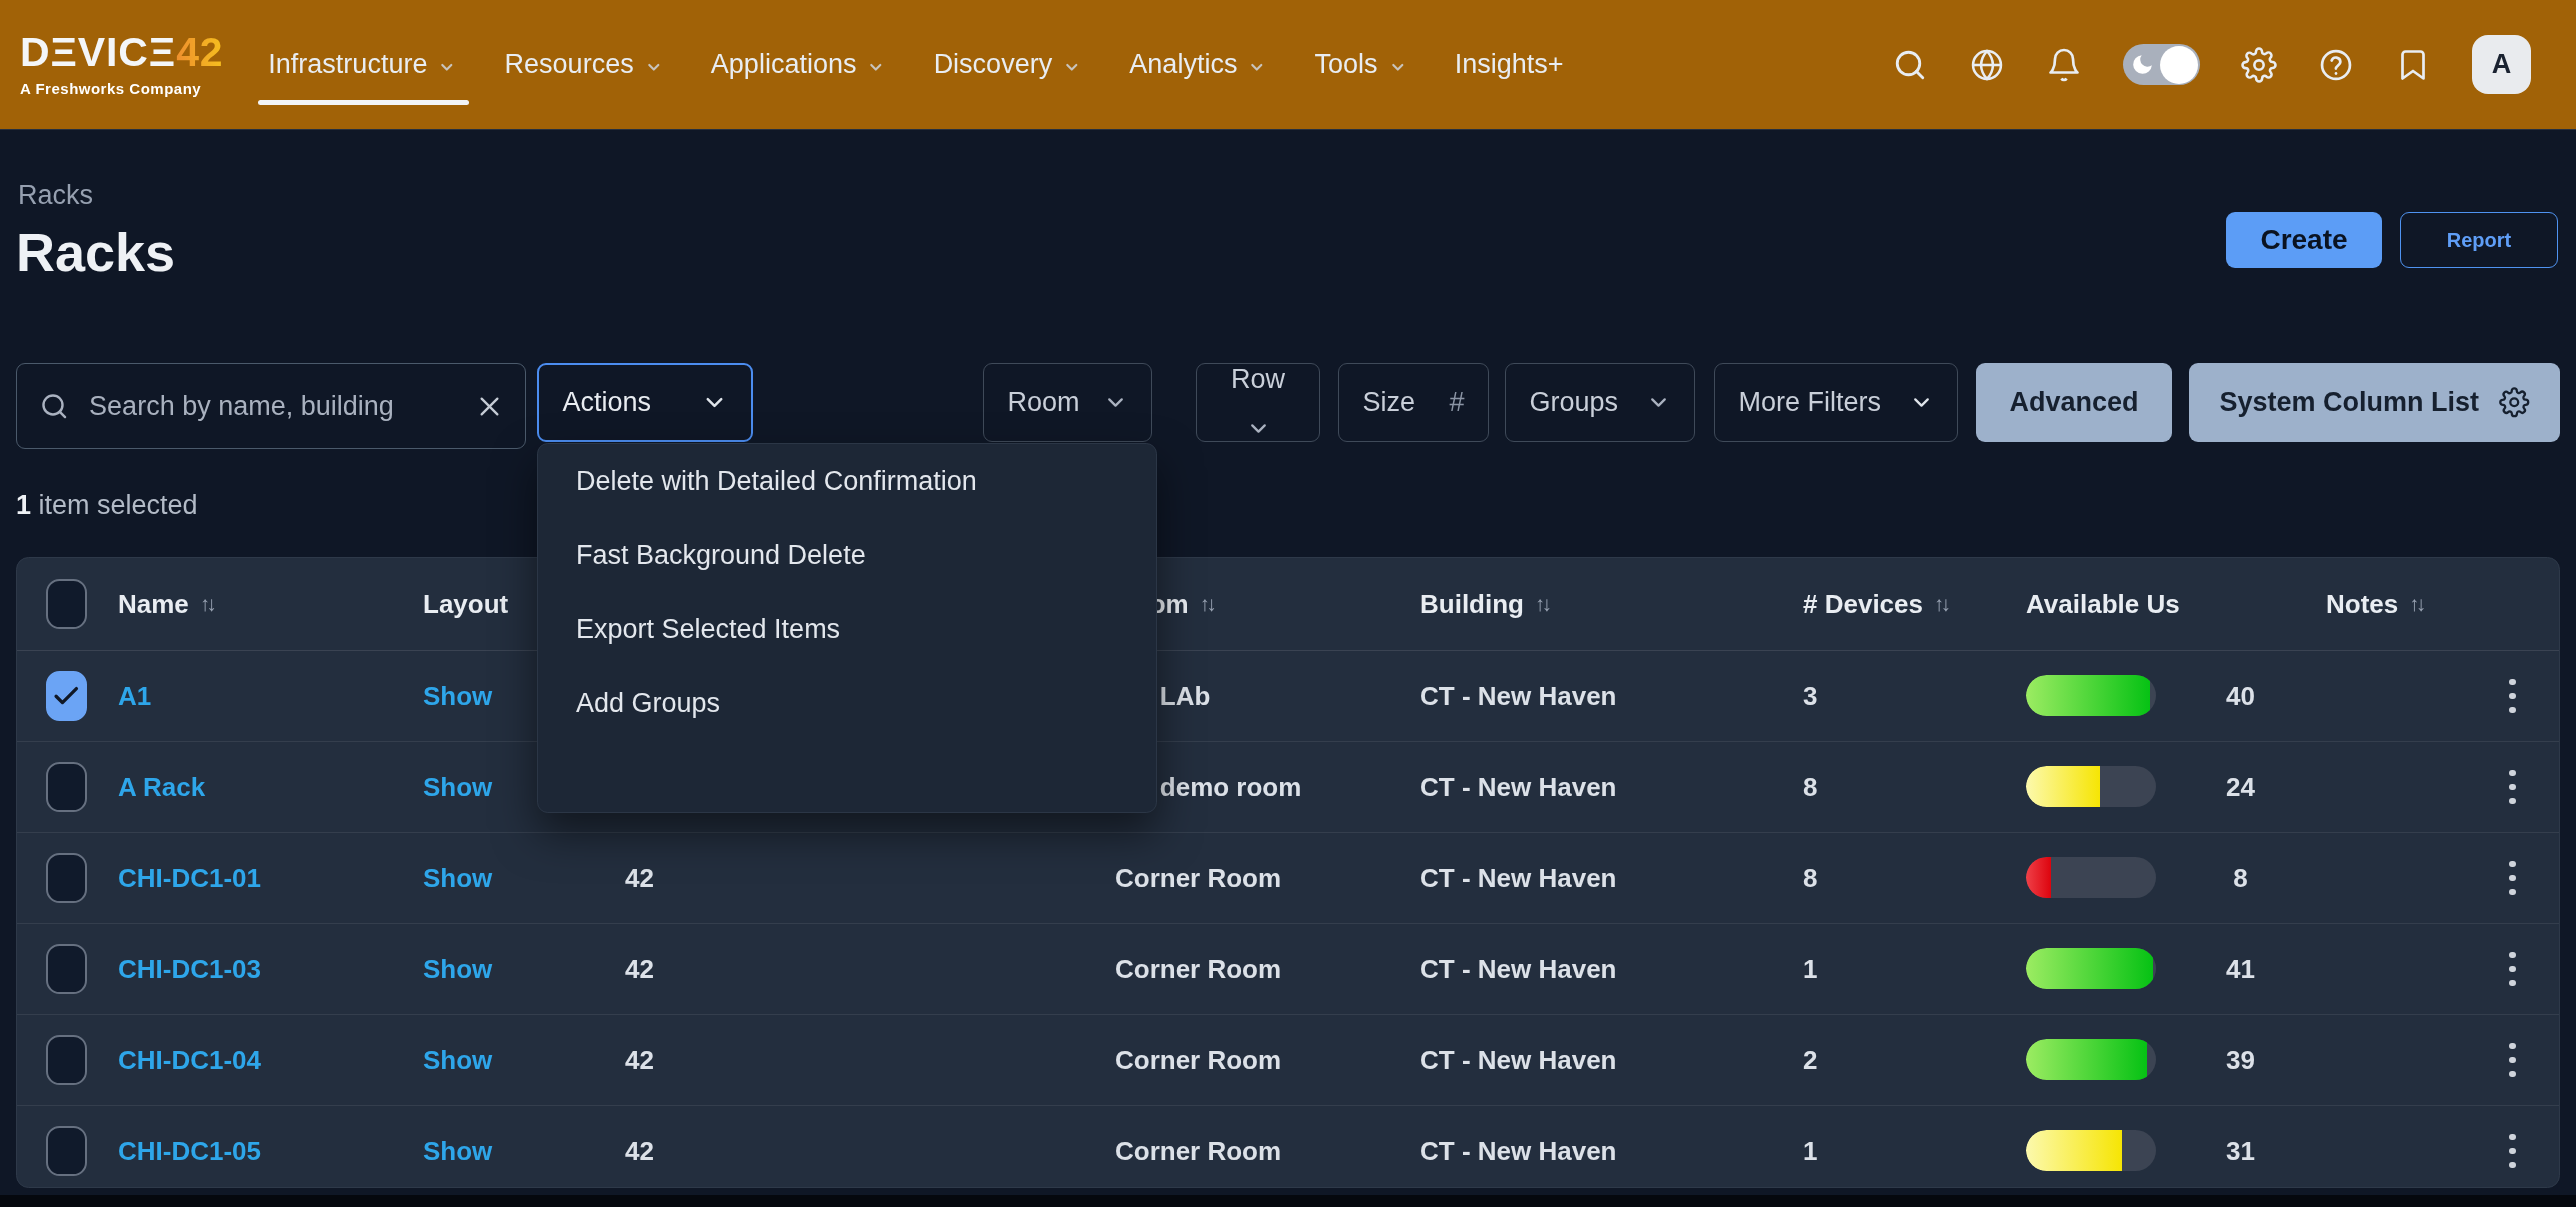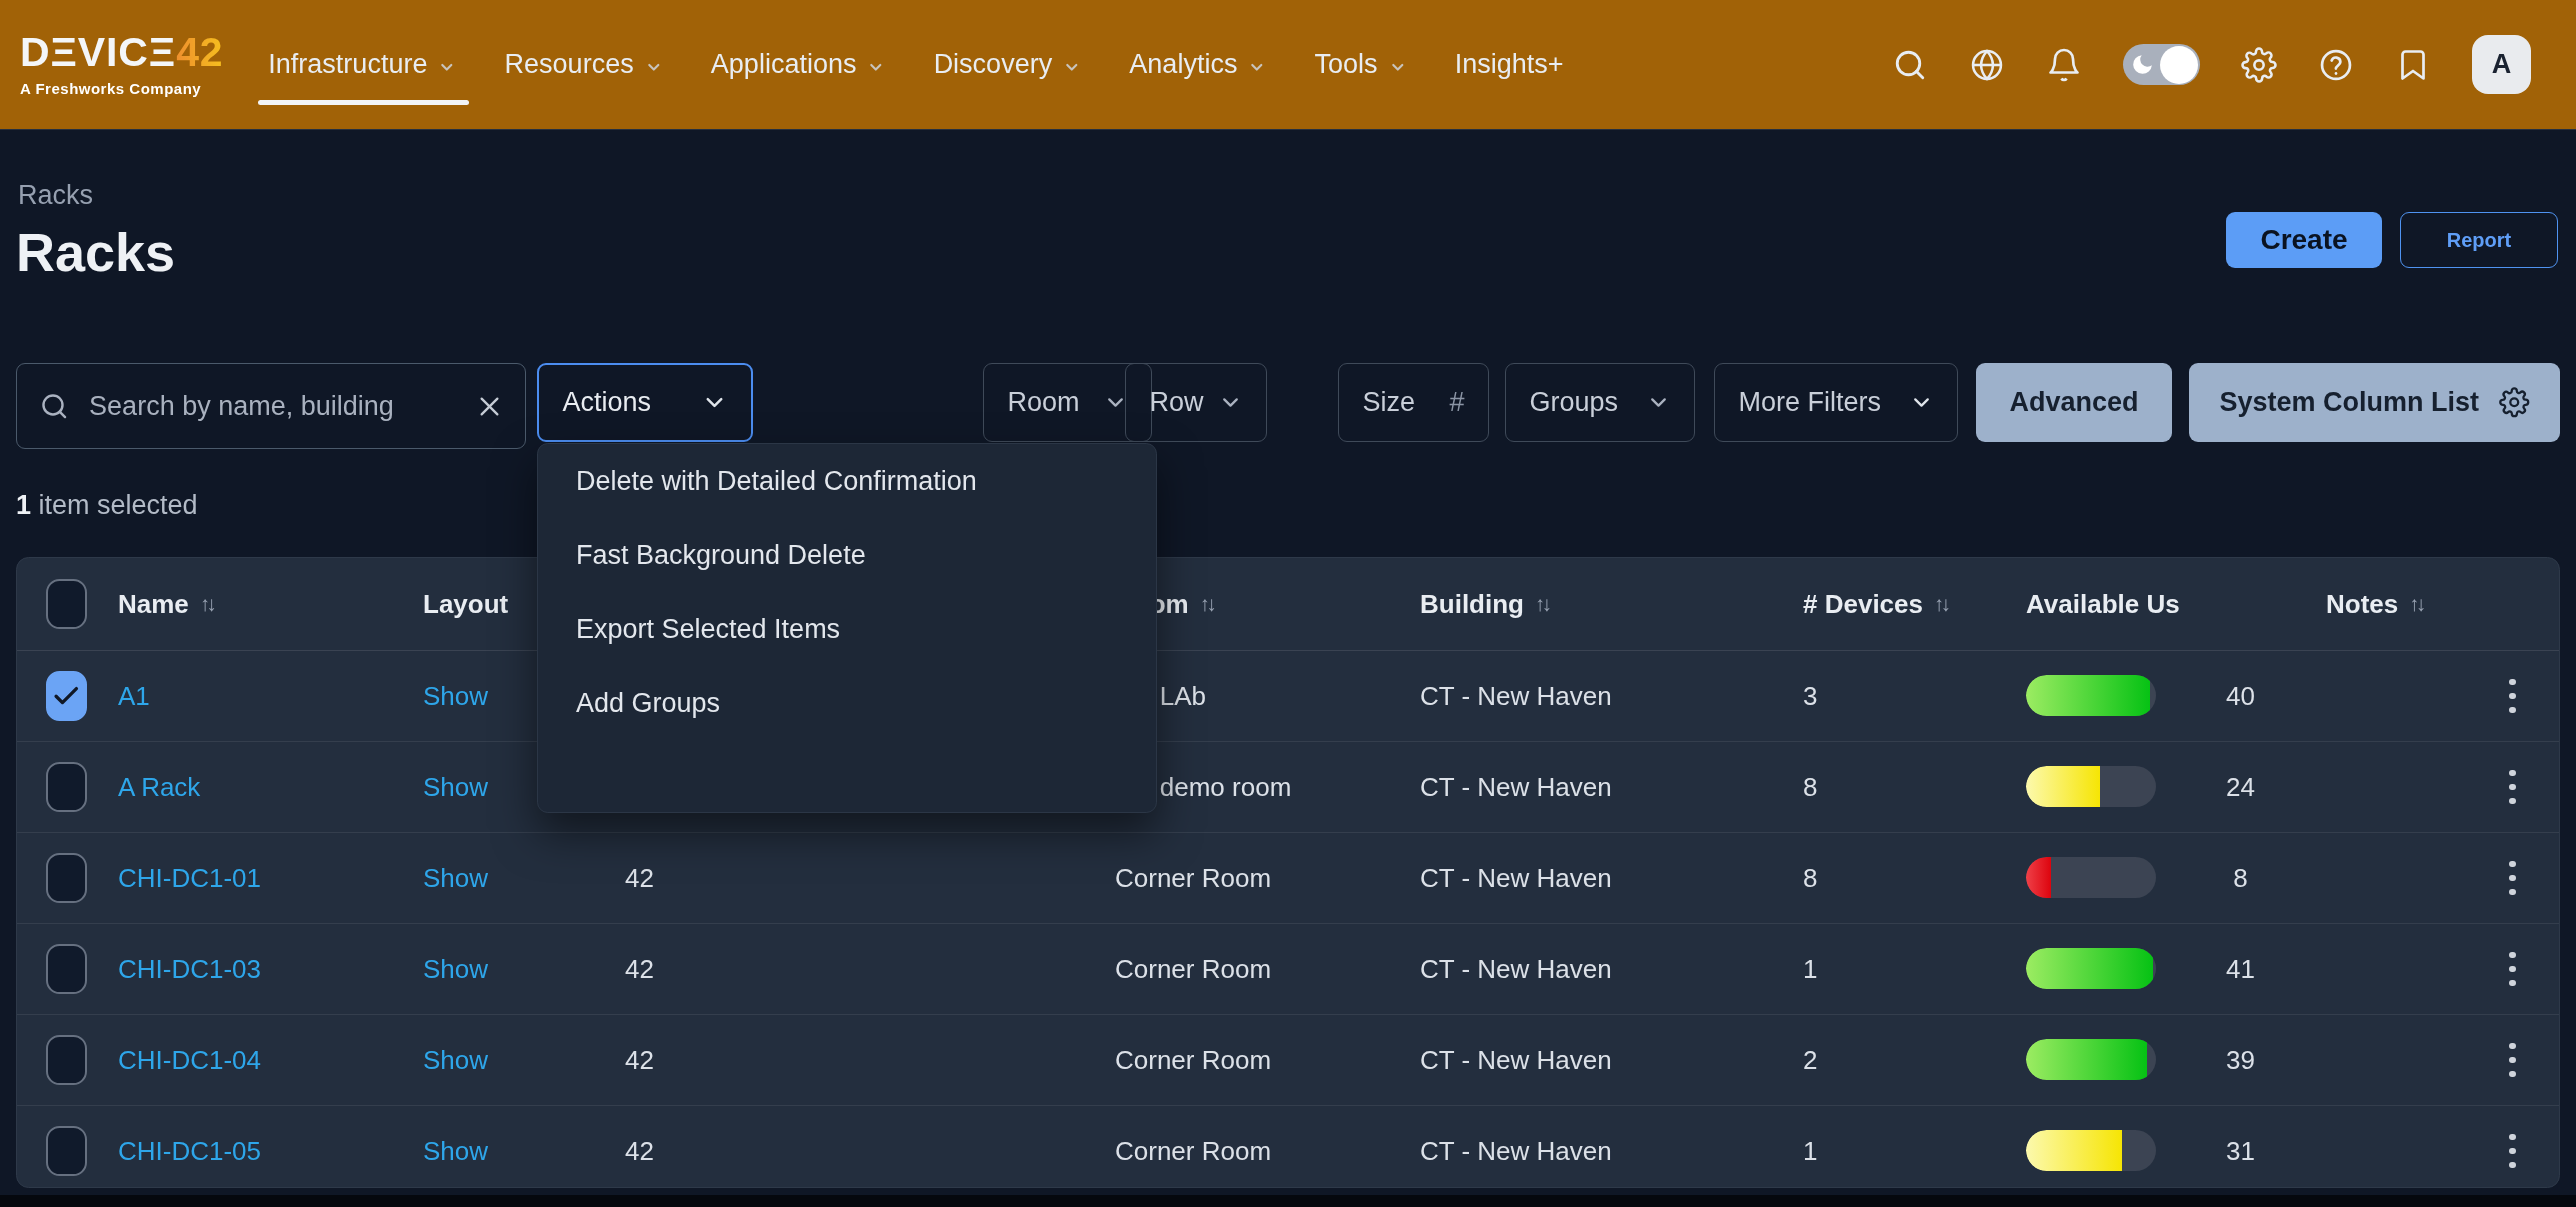--- a/index.html
+++ b/index.html
@@ -44,21 +44,21 @@
   .chip{position:absolute;top:363px;height:79px;border:1.8px solid #3f4a59;border-radius:9px;
     box-sizing:border-box;display:flex;align-items:center;justify-content:space-between;
     padding:0 23.4px;font-size:27px;color:#c9cfd9;cursor:pointer;background:transparent;}
   .searchbox{position:absolute;left:16px;top:363px;width:510px;height:86px;border:1.8px solid #4b5a6b;
     border-radius:9px;box-sizing:border-box;display:flex;align-items:center;padding:0 21.6px;gap:18px;}
   .searchbox input{flex:1;background:transparent;border:none;outline:none;font-size:27px;
     color:#dce1e8;font-family:inherit;}
   .searchbox input::placeholder{color:#a9b1bf;}
   .actions-chip{left:537px;width:216px;border:2.7px solid #4c8df0;color:#e8ecf1;}
   .chip-room{left:983px;width:169px;}
-  .chip-row{left:1125px;width:142px;}
+  .chip-row{left:1196px;width:124px;flex-direction:column;}
   .chip-size{left:1338px;width:151px;}
   .chip-groups{left:1505px;width:190px;}
   .chip-more{left:1714px;width:244px;}
   .chip-fill{border:none;background:#9db1cb;color:#16202f;font-weight:600;justify-content:center;gap:20px;}
   .chip-adv{left:1976px;width:196px;}
   .chip-syscol{left:2189px;width:371px;}
   .hash{color:#8b95a5;font-weight:400;}
   .sel-line{position:absolute;left:16px;top:490px;font-size:27px;color:#b3bbc7;}
   .sel-line b{color:#eef1f5;font-weight:700;}
 
@@ -71,21 +71,21 @@
 
   
   .table{position:absolute;left:16px;top:557px;width:2544px;height:631px;background:#232e3e;
     border:0.9px solid #2e3949;border-radius:12.6px;box-sizing:border-box;z-index:1;overflow:hidden;}
   .thead{position:relative;height:92px;border-bottom:0.9px solid #3a4352;}
   .th{position:absolute;top:0;height:92px;display:flex;align-items:center;gap:10.8px;
     font-size:26px;font-weight:600;color:#e9edf2;}
   .sort{font-size:20.7px;letter-spacing:-3.6px;color:#98a2b2;padding-right:3.6px;}
   .trow{position:relative;height:90px;border-bottom:0.9px solid #343e4d;}
   .trow:last-child{border-bottom:none;}
-  .cell{position:absolute;top:0;height:90px;display:flex;align-items:center;font-size:26px;color:#dce1e8;}
+  .cell{position:absolute;top:0;height:90px;display:flex;align-items:center;font-size:26px;color:#dce1e8;font-weight:bold;}
   .link{color:#2ea6ea;cursor:pointer;}
   .c-name{left:101px;}  .c-layout{left:406px;} .c-size{left:608px;} .c-room{left:1098px;}
   .c-bldg{left:1403px;} .c-dev{left:1786px;}
   .cb{position:absolute;left:29px;width:41px;height:50px;border-radius:13.5px;border:2.7px solid #667080;
     box-sizing:border-box;top:20px;cursor:pointer;background:#101a2b;display:flex;align-items:center;justify-content:center;}
   .thead .cb{top:20.7px;}
   .cb.checked{background:#6ba4f5;border-color:#6ba4f5;}
   .bar{position:absolute;left:2009px;top:24px;width:130px;height:41px;border-radius:20.7px;
     background:#3c4453;overflow:hidden;}
   .bar .fill{height:100%;border-radius:20.7px 0 0 20.7px;}

